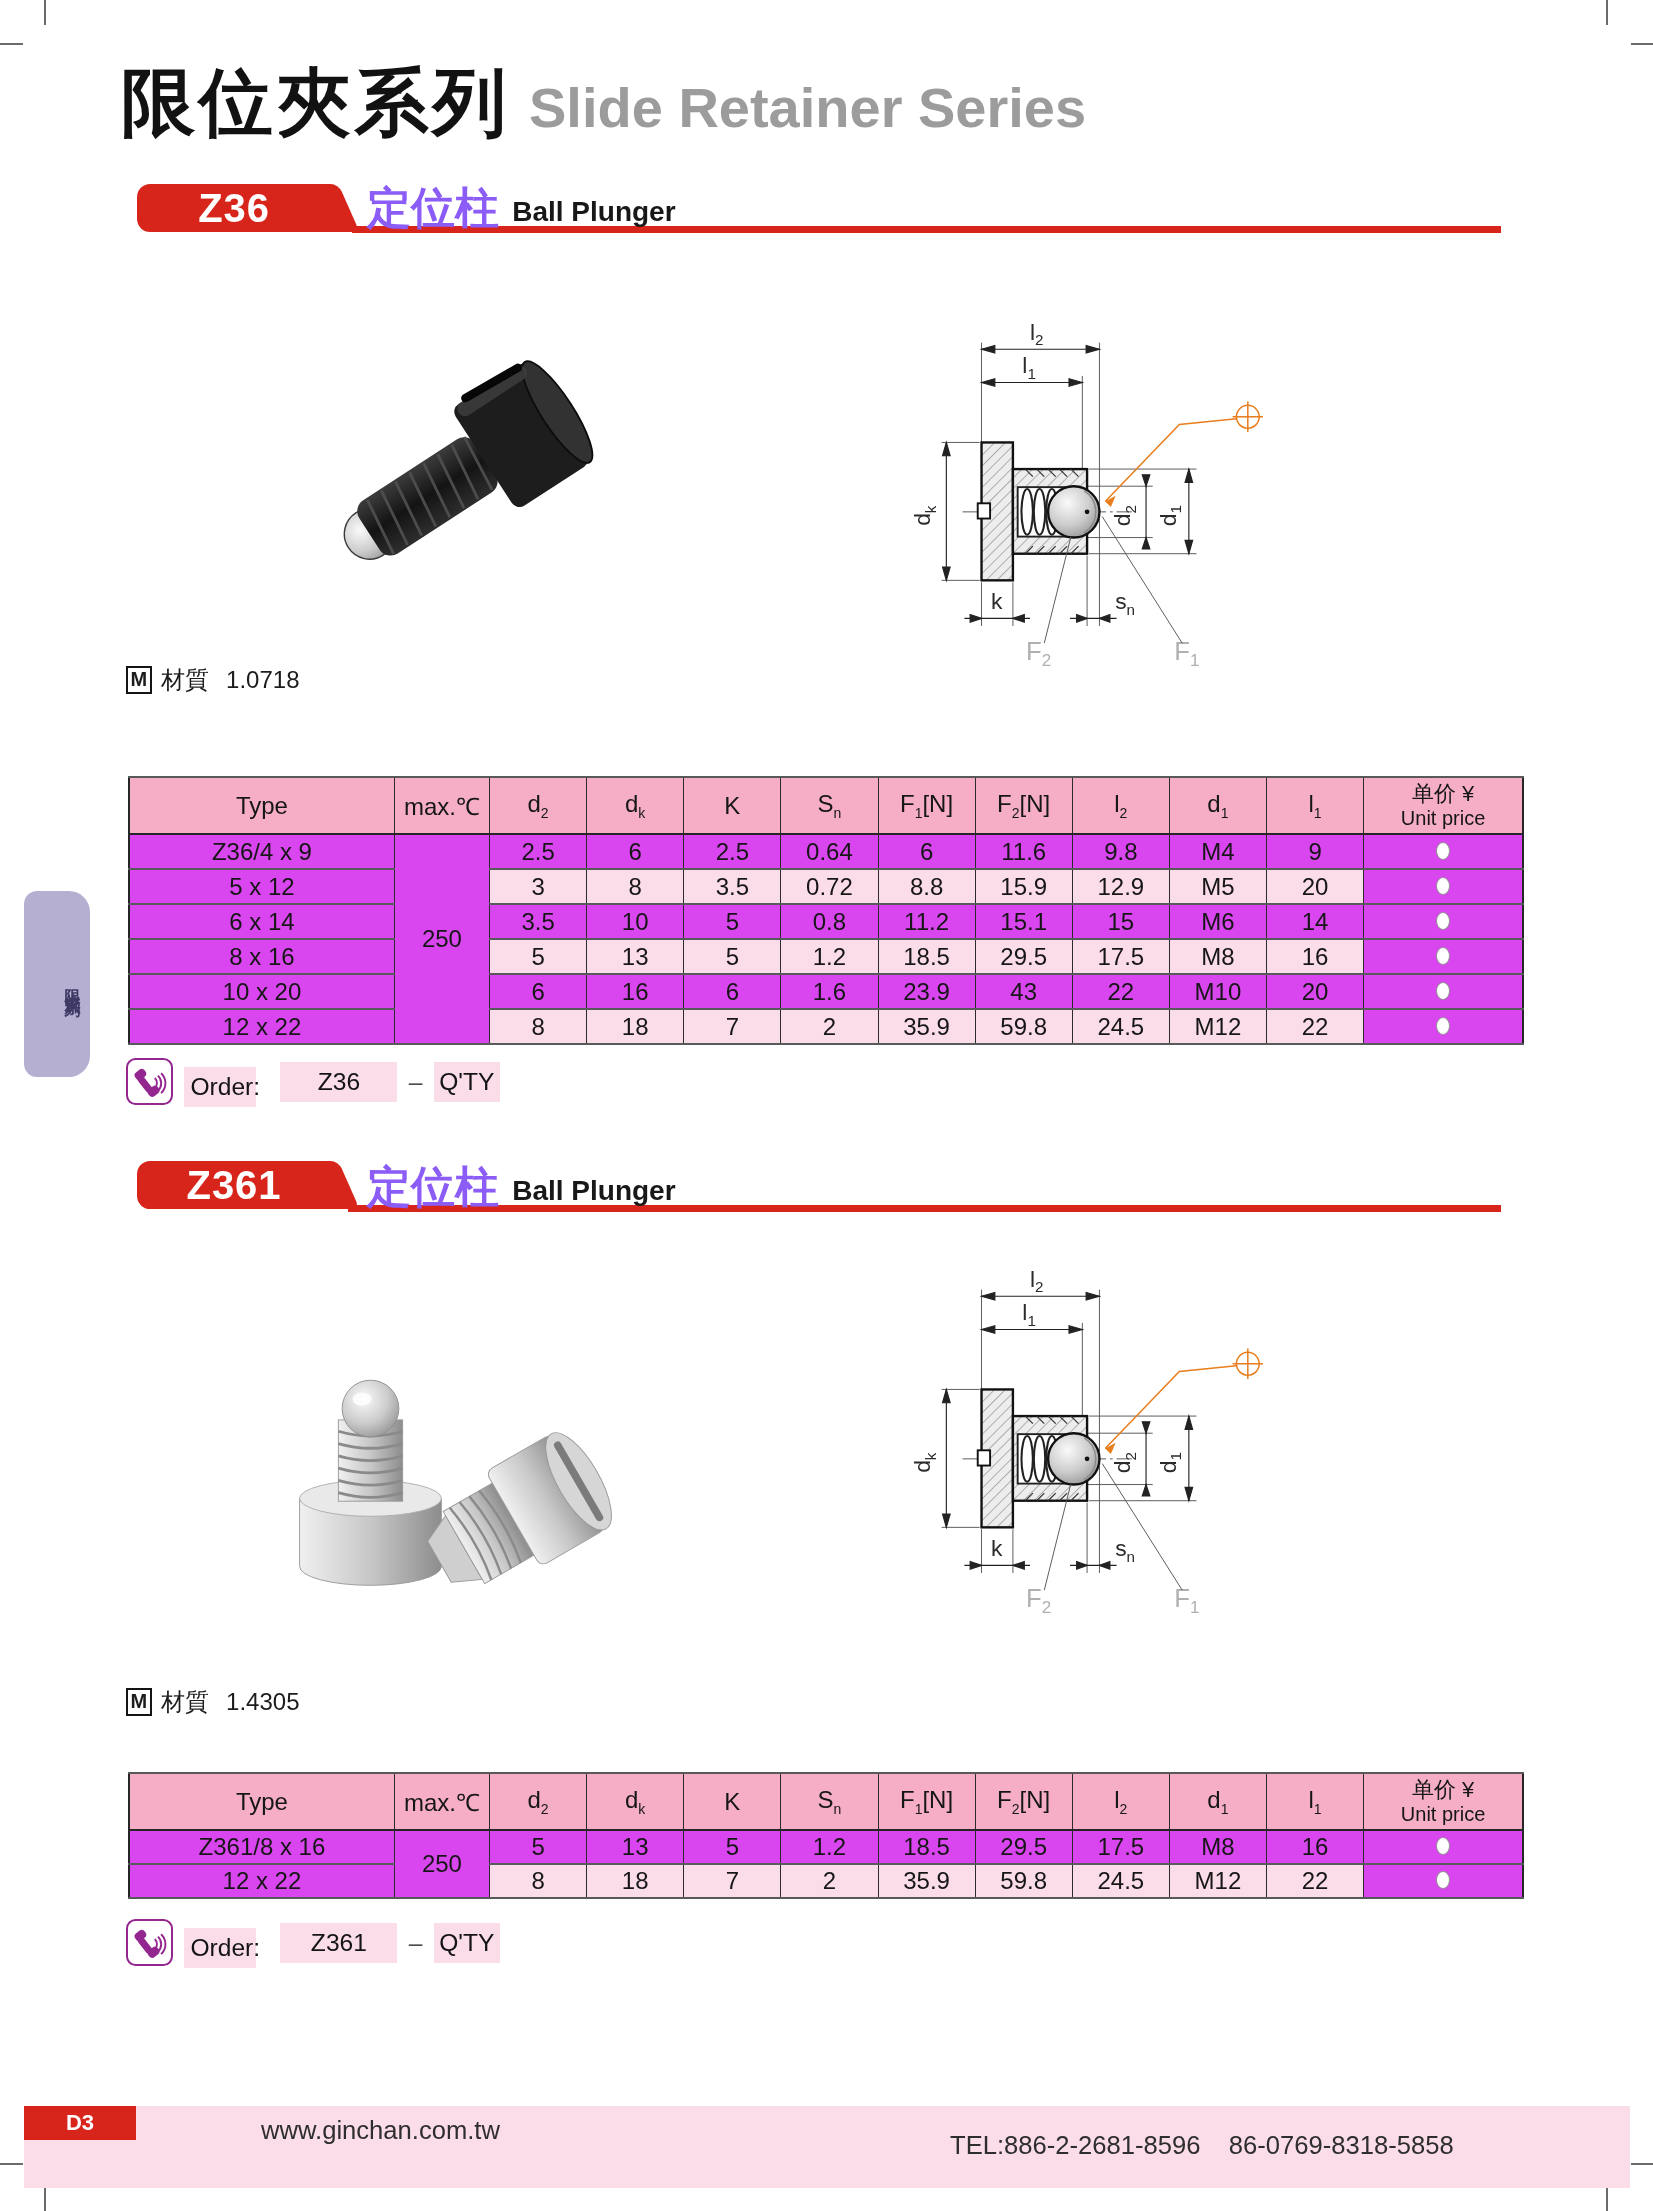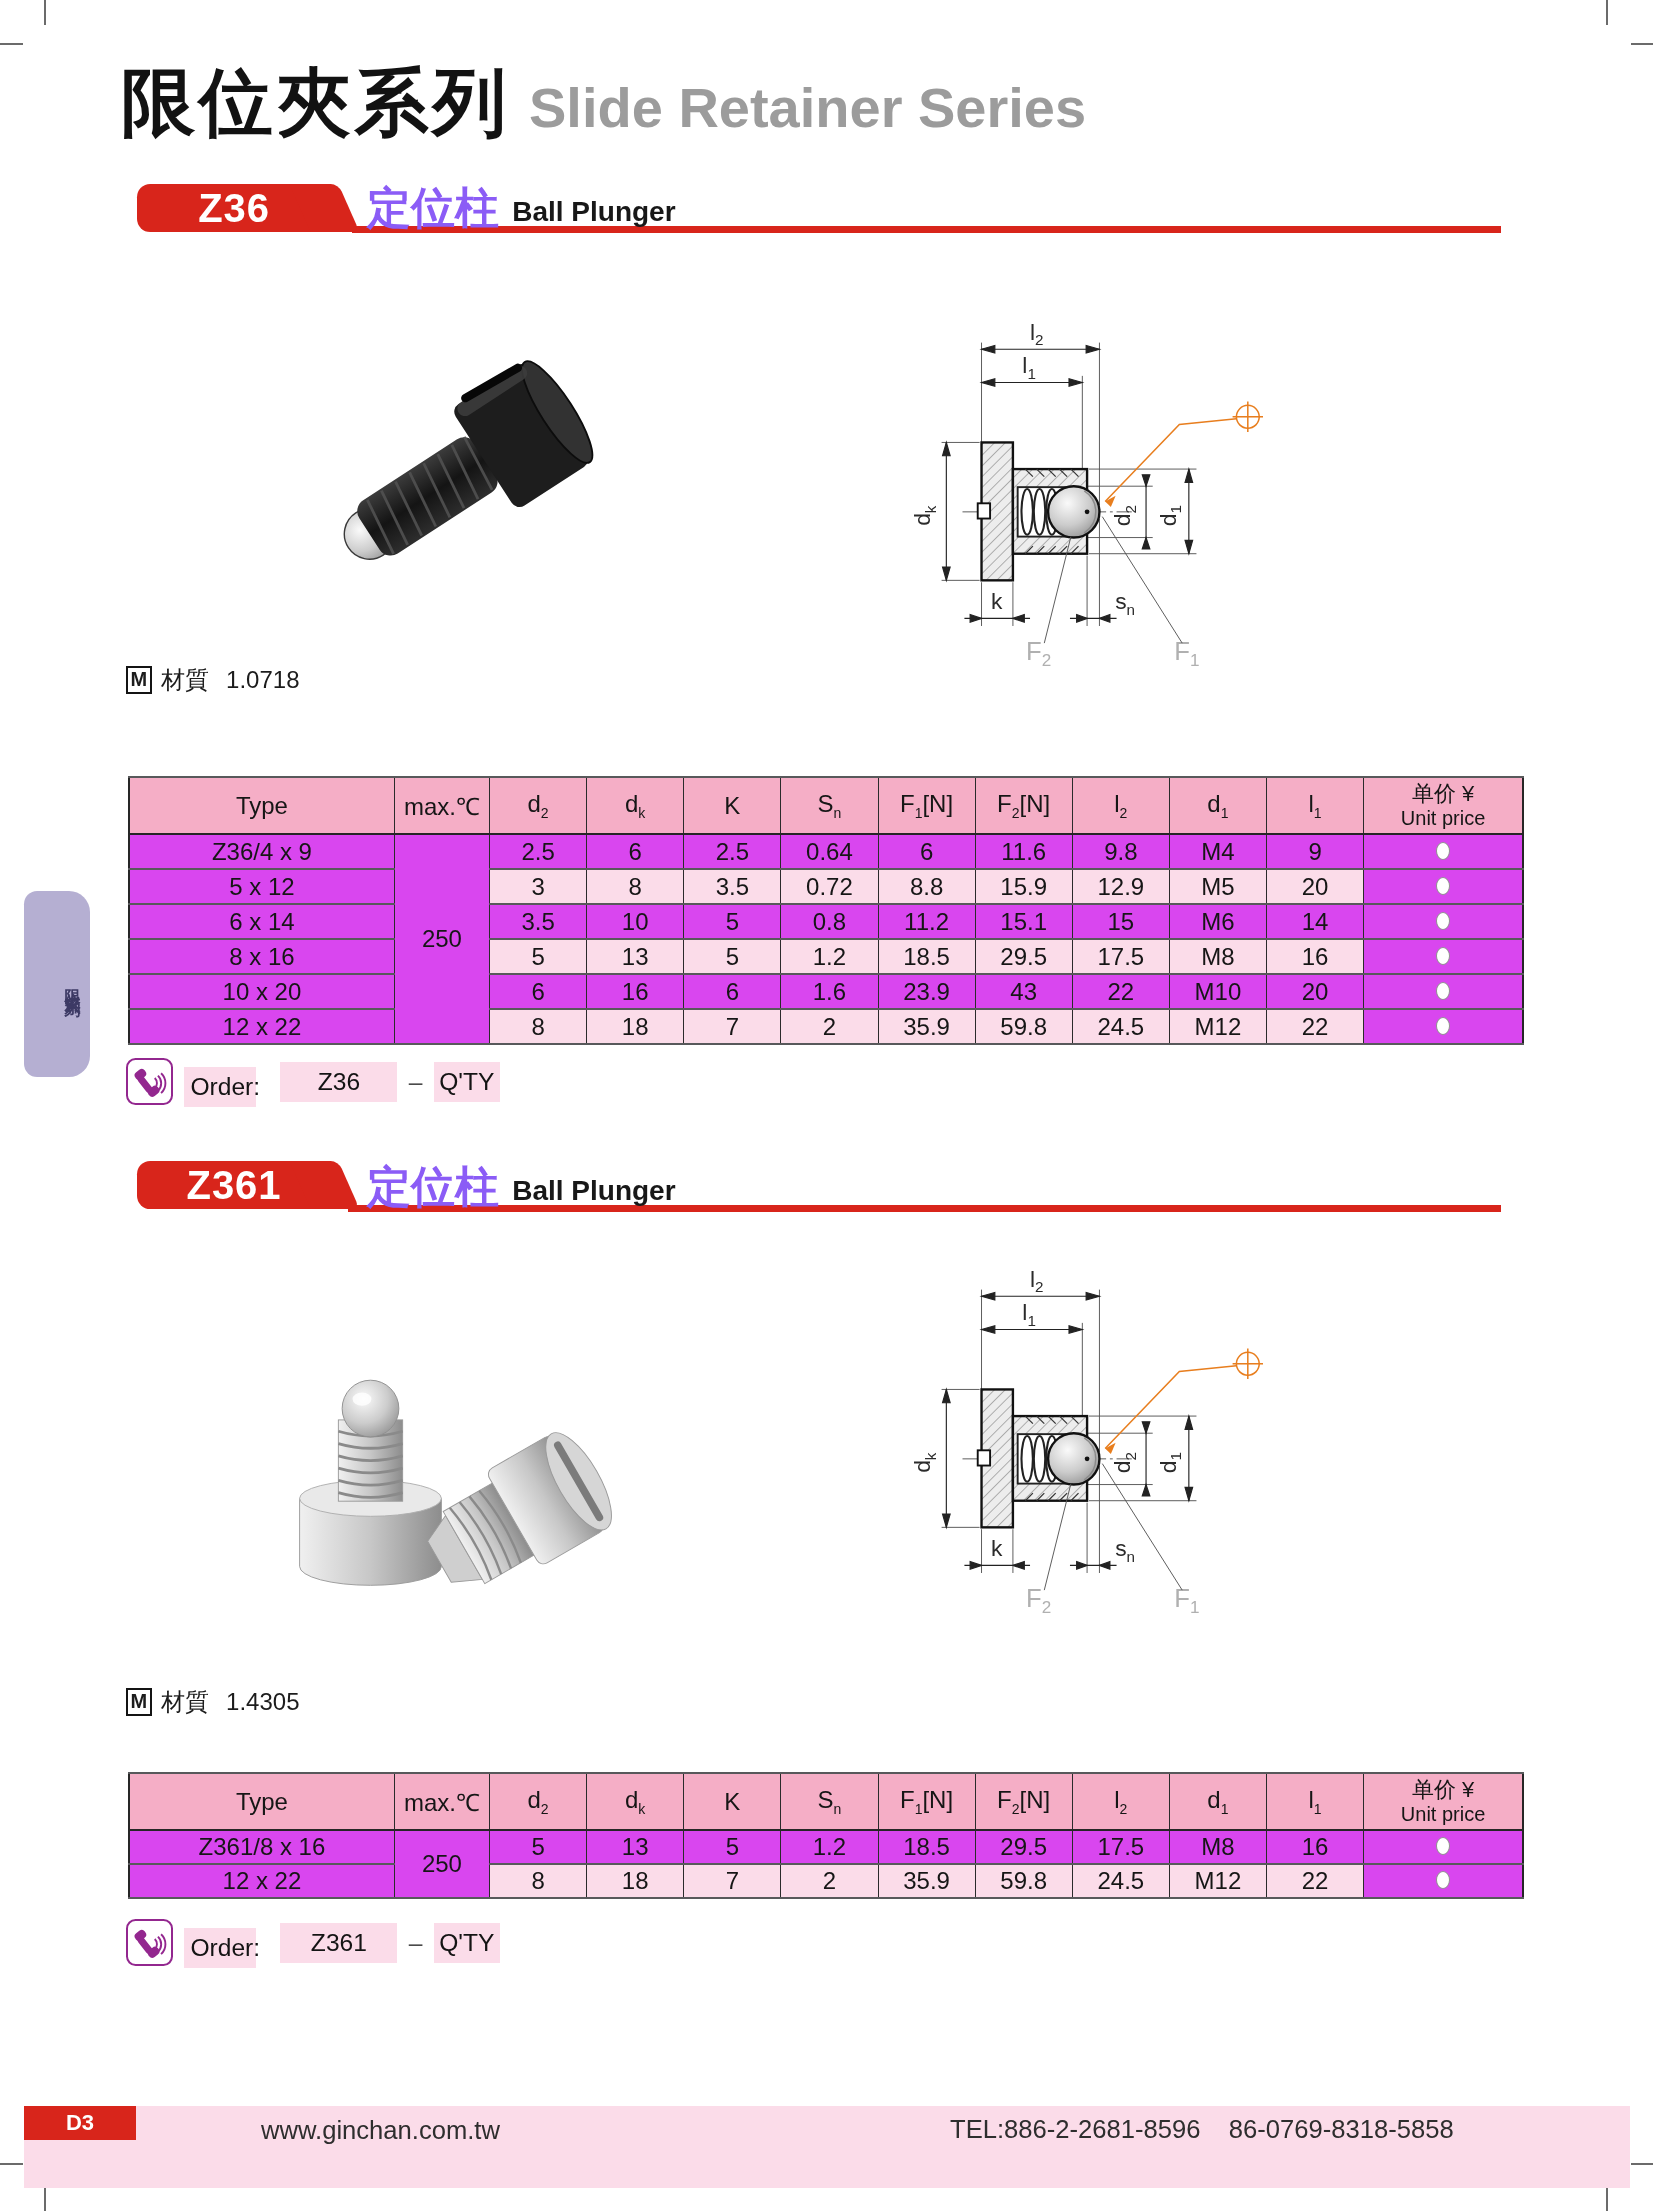--- a/index.html
+++ b/index.html
@@ -53,21 +53,21 @@
   .order-qty{width:66px;}
 
   
   #sidebar-tab{position:absolute;left:24px;top:891px;width:66px;height:186px;background:#b5afd2;border-radius:13.2px 21px 21px 13.2px;}
   #sidebar-tab .vtext{position:absolute;right:7.6px;top:50%;transform:translateY(-50%);writing-mode:vertical-rl;text-orientation:upright;font-size:16px;letter-spacing:2.8px;color:#3d3a65;font-weight:bold;}
 
   
   #footer-bar{position:absolute;left:24px;top:2106px;width:1606px;height:82px;background:#fbdce9;}
   #footer-code{position:absolute;left:0;top:0;width:112px;height:34px;background:#d8251b;color:#fff;font-weight:bold;font-size:22px;text-align:center;line-height:34px;}
   #footer-site{position:absolute;left:237px;top:9.5px;font-size:25.6px;color:#2e2e2e;}
-  #footer-tel{position:absolute;left:926px;top:9px;font-size:25.6px;color:#2e2e2e;white-space:pre;}
+  #footer-tel{position:absolute;left:926px;top:25px;font-size:25.6px;color:#2e2e2e;white-space:pre;}
 
   .absimg{position:absolute;}
   svg text{font-family:"Liberation Sans",sans-serif;}
 </style>
 </head>
 <body>
 
 <svg width="0" height="0" style="position:absolute" aria-hidden="true">
   <defs>
     <pattern id="hatch" patternUnits="userSpaceOnUse" width="8" height="8" patternTransform="rotate(45)">

